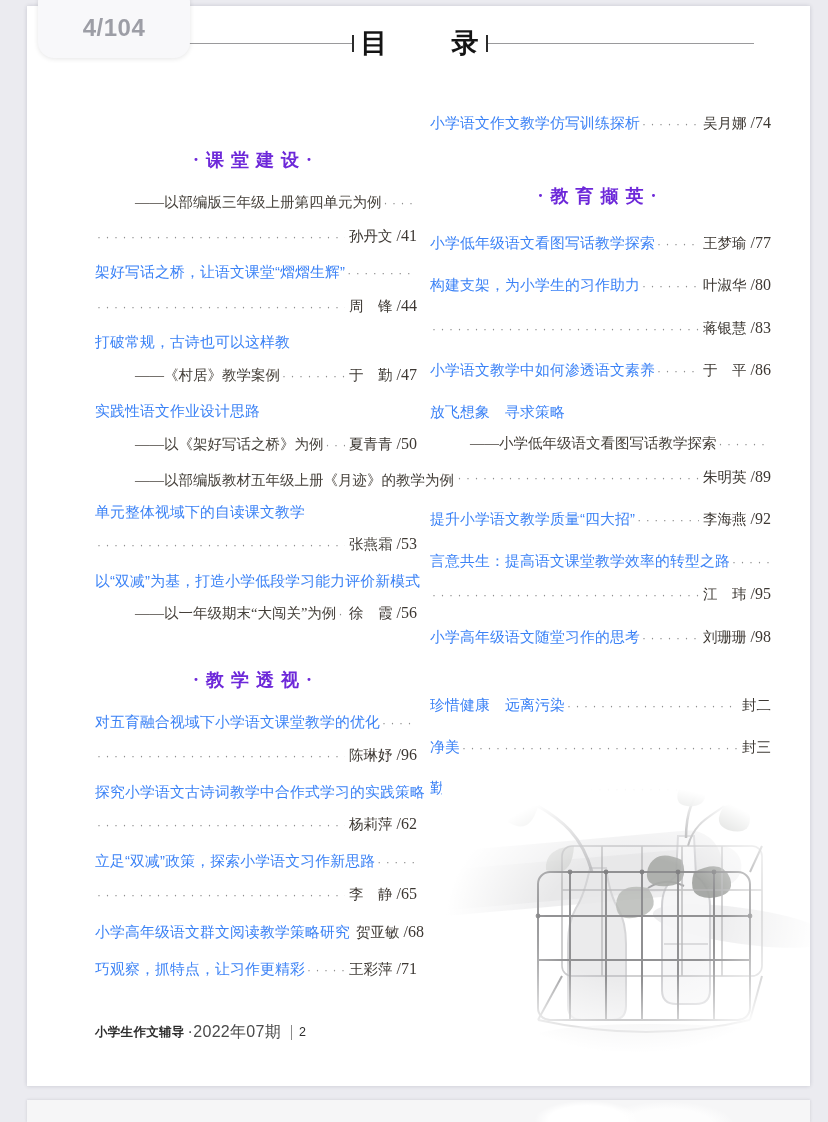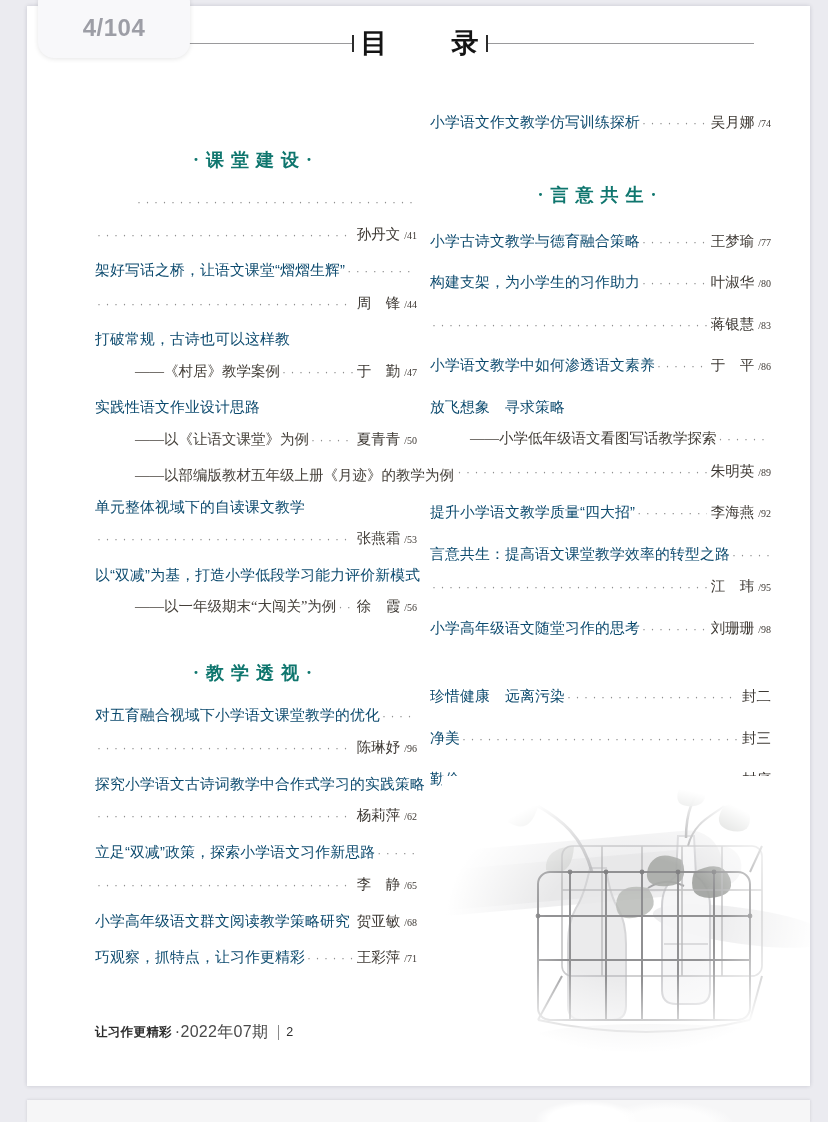--- a/index.html
+++ b/index.html
@@ -39,48 +39,48 @@
     color:#141414;line-height:34px;
   }
   .mast-char.c1{margin:0 0 0 7px;}
   .mast-char.c2{margin:0 7px 0 64px;}
   
   .col{position:absolute;}
   .col-left{left:68px;top:139px;width:322px;}
   .col-right{left:403px;top:101px;width:341px;}
   .section-header{
     font-family:"Liberation Serif",serif;font-weight:700;
-    font-size:18px;letter-spacing:7px;color:#0f766e;
+    font-size:18px;letter-spacing:7px;color:#6d28d9;
     text-align:center;line-height:30px;margin:0 0 12px 0;
   }
   .section-header.gap-before{margin-top:34px;}
   .col-right .section-header{margin-top:40px;margin-bottom:16px;}
   .toc-entry{margin-bottom:4px;}
   .col-right .toc-entry{margin-bottom:9px;}
   .toc-entry.gap-before{margin-top:36px;}
   .toc-line{
     display:flex;align-items:baseline;line-height:31.5px;white-space:nowrap;
   }
   .toc-line.sub{padding-left:40px;}
   .title-text{
-    font-size:14.8px;color:#0c4a6e;letter-spacing:.2px;font-weight:400;
+    font-size:14.8px;color:#3b82f6;letter-spacing:.2px;font-weight:400;
   }
   .kai-text{
     font-family:"Liberation Serif",serif;font-size:14.5px;color:#45403a;
   }
   .leader{
     flex:1 1 auto;min-width:0;overflow:hidden;white-space:nowrap;
     font-size:12px;letter-spacing:4.5px;color:#8f8f8f;margin:0 2px;
   }
   .author{
     font-family:"Liberation Serif",serif;font-size:14.5px;color:#3d3833;
     white-space:pre;margin-left:2px;
   }
   .pageno{
-    font-family:"Liberation Serif",serif;font-size:10px;color:#3d3833;
+    font-family:"Liberation Serif",serif;font-size:16px;color:#3d3833;
     margin-left:4px;
   }
   
   .footer{
     position:absolute;left:68px;top:1016px;height:20px;
     display:flex;align-items:center;
   }
   .footer .jname{font-size:12.5px;font-weight:700;color:#2d2d2d;letter-spacing:.3px;}
   .footer .jissue{font-size:16px;color:#4a4a4a;margin-left:3px;letter-spacing:.3px;}
   .footer .fdiv{width:1px;height:15px;background:#8a8a8a;margin:0 7px 0 10px;}
@@ -113,20 +113,21 @@
     <span class="mast-char c1">目</span>
     <span class="mast-char c2">录</span>
     <div class="tick"></div>
     <div class="rule right"></div>
   </div>
 
   <div class="col col-left" id="col-left">
       <div class="section-header">·课堂建设·</div>
       <div class="toc-entry">
         <div class="toc-line sub">
+          <span class="kai-text">——以部编版三年级上册第四单元为例</span>
           <span class="leader">········································································································</span>
         </div>
         <div class="toc-line">
           <span class="leader">········································································································</span>
           <span class="author">孙丹文</span>
           <span class="pageno">/41</span>
         </div>
       </div>
       <div class="toc-entry">
         <div class="toc-line">
@@ -148,21 +149,21 @@
           <span class="leader">········································································································</span>
           <span class="author">于　勤</span>
           <span class="pageno">/47</span>
         </div>
       </div>
       <div class="toc-entry">
         <div class="toc-line">
           <span class="title-text">实践性语文作业设计思路</span>
         </div>
         <div class="toc-line sub">
-          <span class="kai-text">——以《让语文课堂》为例</span>
+          <span class="kai-text">——以《架好写话之桥》为例</span>
           <span class="leader">········································································································</span>
           <span class="author">夏青青</span>
           <span class="pageno">/50</span>
         </div>
       </div>
       <div class="toc-entry">
         <div class="toc-line sub">
           <span class="kai-text">——以部编版教材五年级上册《月迹》的教学为例</span>
         </div>
         <div class="toc-line">
@@ -237,24 +238,24 @@
     </div>
   <div class="col col-right" id="col-right">
       <div class="toc-entry">
         <div class="toc-line">
           <span class="title-text">小学语文作文教学仿写训练探析</span>
           <span class="leader">········································································································</span>
           <span class="author">吴月娜</span>
           <span class="pageno">/74</span>
         </div>
       </div>
-      <div class="section-header gap-before">·言意共生·</div>
-      <div class="toc-entry">
-        <div class="toc-line">
-          <span class="title-text">小学古诗文教学与德育融合策略</span>
+      <div class="section-header gap-before">·教育撷英·</div>
+      <div class="toc-entry">
+        <div class="toc-line">
+          <span class="title-text">小学低年级语文看图写话教学探索</span>
           <span class="leader">········································································································</span>
           <span class="author">王梦瑜</span>
           <span class="pageno">/77</span>
         </div>
       </div>
       <div class="toc-entry">
         <div class="toc-line">
           <span class="title-text">构建支架，为小学生的习作助力</span>
           <span class="leader">········································································································</span>
           <span class="author">叶淑华</span>
@@ -400,21 +401,21 @@
           <circle cx="308" cy="140" r="2.4"></circle>
         <circle cx="96" cy="140" r="2.4"></circle>
       </g>
 
       <ellipse cx="210" cy="262" rx="120" ry="14" fill="#d4d4d6" opacity="0.45"></ellipse>
     </svg>
     <div class="fade"></div>
   </div>
 
   <div class="footer">
-    <span class="jname">让习作更精彩</span>
+    <span class="jname">小学生作文辅导</span>
     <span class="jissue">·2022年07期</span>
     <span class="fdiv"></span>
     <span class="fpage">2</span>
   </div>
 
 </div>
 
 <div class="next-page"></div>
 
 <div class="pill">

